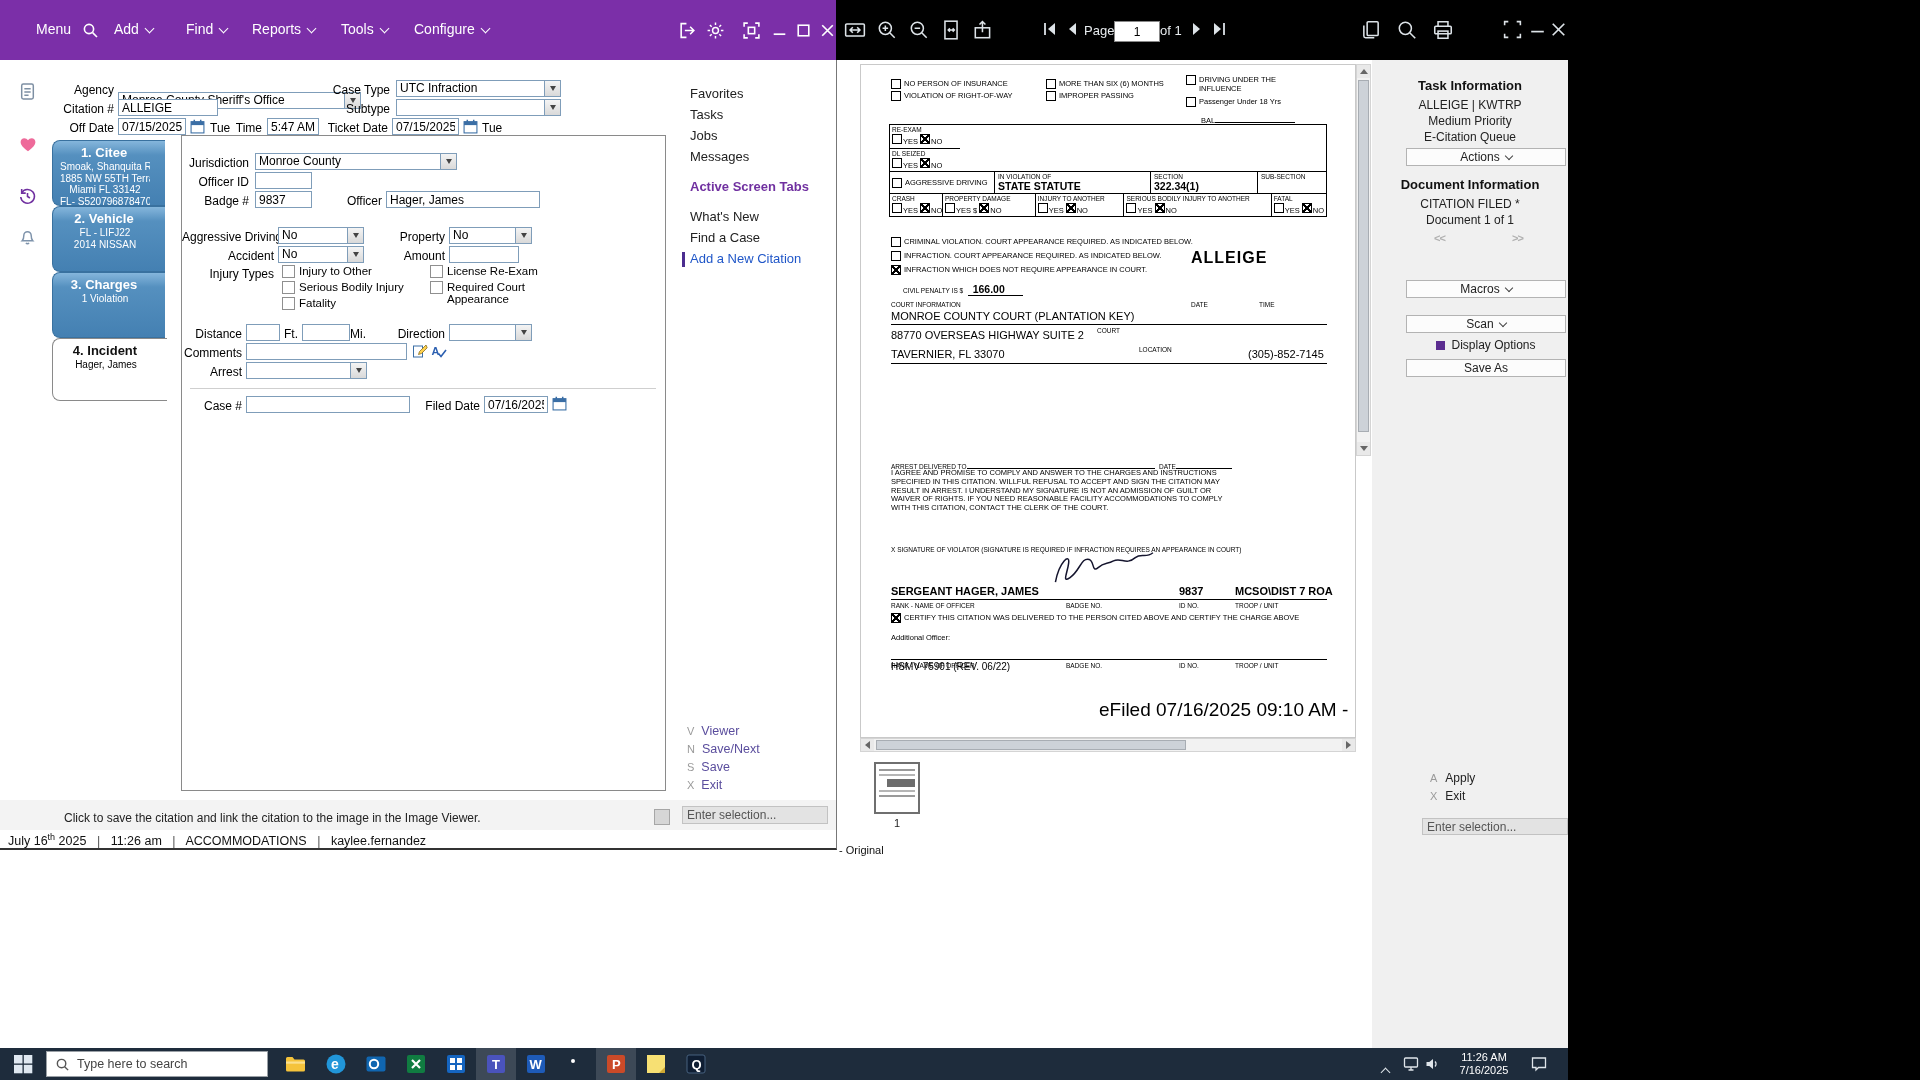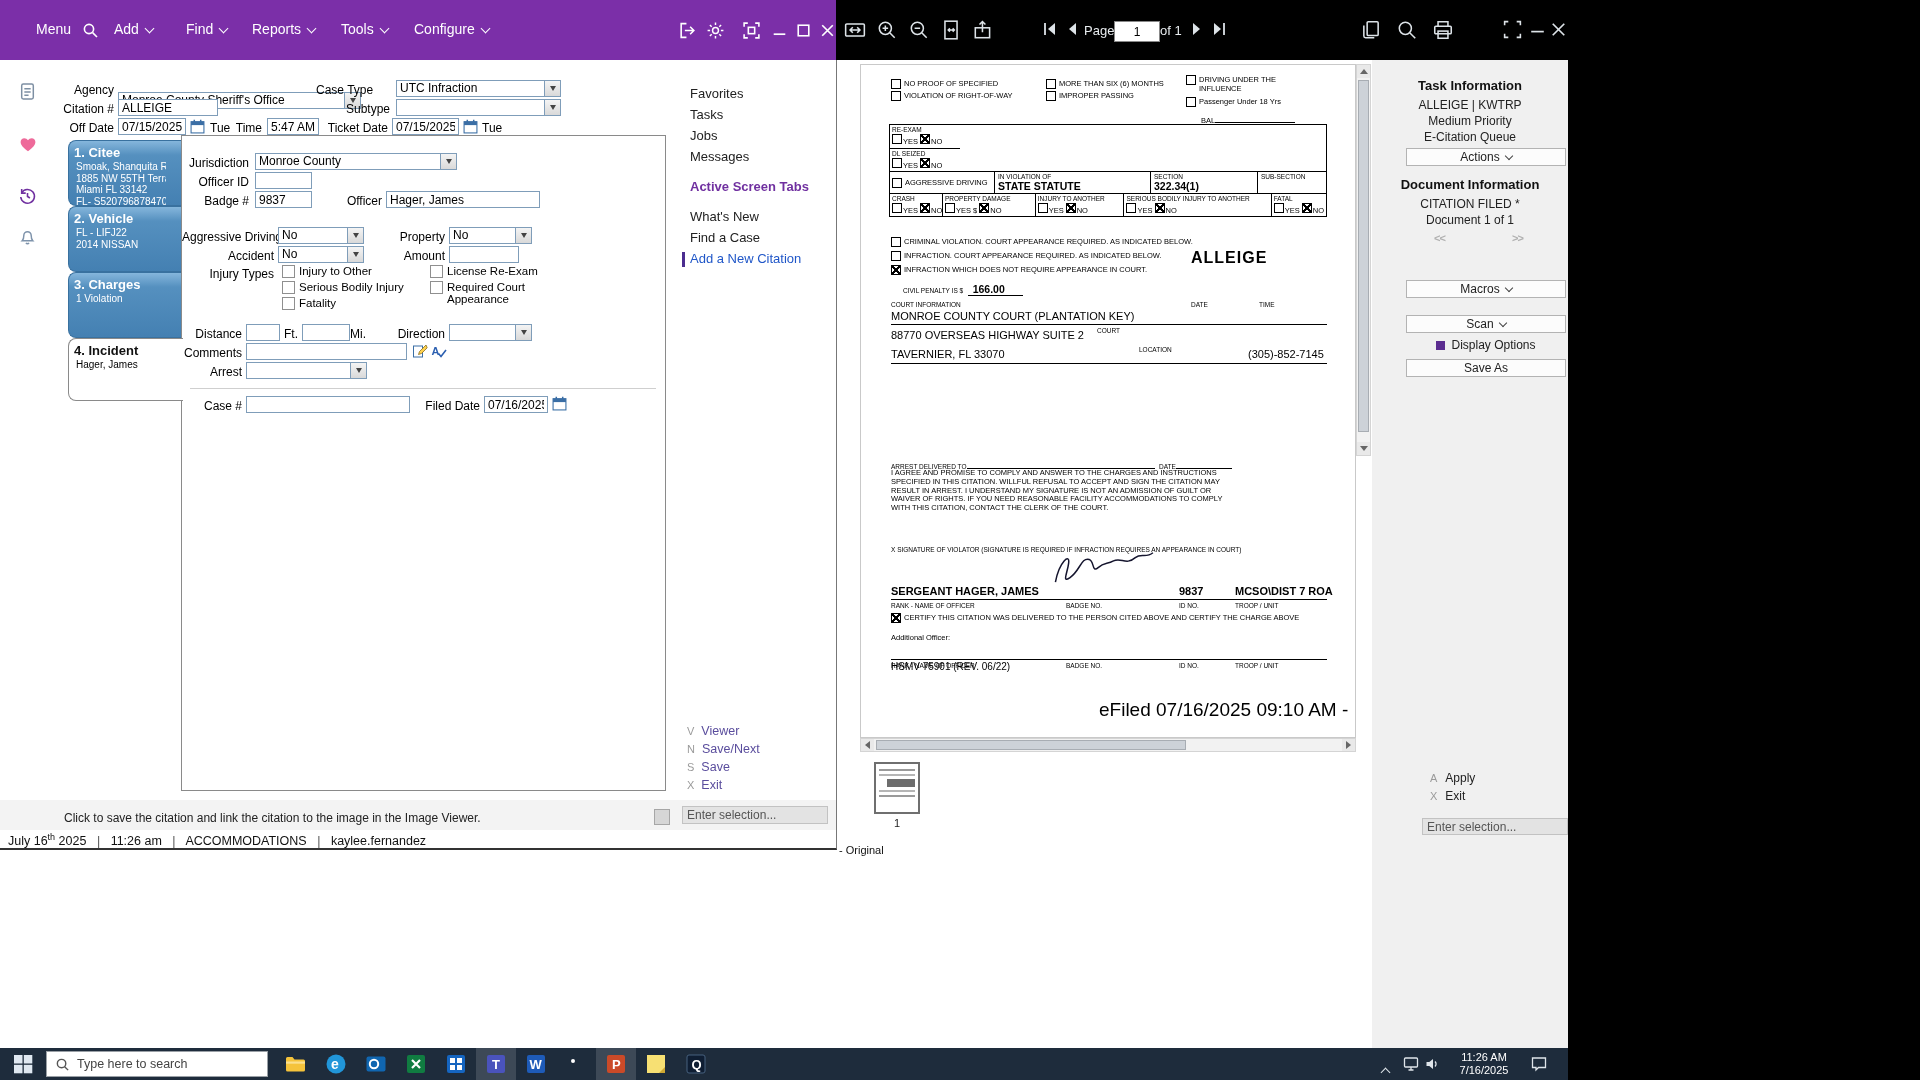--- a/index.html
+++ b/index.html
@@ -17,23 +17,23 @@
   .chev-d{display:inline-block;width:5px;height:5px;border-right:1.5px solid #444;border-bottom:1.5px solid #444;
           transform:rotate(45deg);margin-top:-2px;}
   .lab{font-size:12px;color:#000;white-space:nowrap;}
   .inp{border:1px solid #7f9db9;background:#fff;font-size:12px;padding:0 3px;height:17px;
        box-sizing:border-box;font-family:inherit;color:#000;}
   .dd{display:flex;border:1px solid #7f9db9;background:#fff;height:17px;box-sizing:border-box;font-size:12px;}
   .ddv{flex:1;padding:0 3px;overflow:hidden;white-space:nowrap;line-height:15px;}
   .ddb{width:15px;border-left:1px solid #7f9db9;background:linear-gradient(#f4f4f4,#d9d9d9);
        display:flex;align-items:center;justify-content:center;}
   .ddb::after{content:"";border-left:3.5px solid transparent;border-right:3.5px solid transparent;border-top:5px solid #444;}
-  .tab{position:absolute;left:68px;width:113px;box-sizing:border-box;color:#fff;
+  .tab{position:absolute;left:52px;width:113px;box-sizing:border-box;color:#fff;
        background:linear-gradient(180deg,#85b6dc 0%,#5590bf 22%,#4480b2 100%);
-       border:1px solid #39719f;border-right:none;border-radius:8px 0 0 8px;padding:3px 15px 0 0;cursor:default;}
+       border:1px solid #39719f;border-right:none;border-radius:8px 0 0 8px;padding:3px 15px 0 0;cursor:default;text-align:center;}
   .tab .tt{font-size:13px;font-weight:bold;margin:1px 0 1px 5px;}
   .tab .tl{font-size:10px;line-height:11.5px;margin-left:7px;white-space:nowrap;overflow:hidden;}
   .tab.sel{width:115px;background:#fff;color:#000;border:1px solid #8a8a8a;border-right:none;z-index:3;}
   .tab.sel .tt{color:#111;}
   .fpanel{position:absolute;left:181px;top:135px;width:485px;height:656px;border:1px solid #8a8a8a;
           background:#fff;box-sizing:border-box;z-index:2;}
   .cb{width:11px;height:11px;border:1px solid #8f8f8f;background:#fff;display:inline-block;flex:none;}
   .fcheck{display:flex;gap:4px;align-items:flex-start;font-size:11.5px;color:#000;}
   .sbl{position:absolute;left:690px;font-size:13px;color:#222;cursor:default;white-space:nowrap;}
   .skey{color:#9a9a9a;font-size:11px;}
@@ -163,21 +163,21 @@
           <path d="M14 13H4c1.2-1.2 1.5-3.2 1.5-5a3.5 3.5 0 0 1 7 0c0 1.8.3 3.8 1.5 5z"></path>
           <path d="M7.6 15a1.6 1.6 0 0 0 2.8 0"></path>
         </svg>
     </span>
 
     <div class="lab ab" style="left:40px;top:83px;width:74px;text-align:right">Agency</div>
     <div class="dd ab" style="left:118px;top:92px;width:243px">
         <span class="ddv">Monroe County Sheriff's Office</span>
         <span class="ddb"></span>
       </div>
-    <div class="lab ab" style="left:316px;top:83px;width:74px;">Case Type</div>
+    <div class="lab ab" style="left:316px;top:83px;width:74px;text-align:right">Case Type</div>
     <div class="dd ab" style="left:396px;top:80px;width:165px">
         <span class="ddv">UTC Infraction</span>
         <span class="ddb"></span>
       </div>
 
     <div class="lab ab" style="left:40px;top:102px;width:74px;text-align:right">Citation #</div>
     <input class="inp ab" style="left: 118px; top: 99px; width: 100px;" value="ALLEIGE">
     <div class="lab ab" style="left:316px;top:102px;width:74px;text-align:right">Subtype</div>
     <div class="dd ab" style="left:396px;top:99px;width:165px">
         <span class="ddv"></span>
@@ -454,21 +454,21 @@
           <path d="M4.5 4.5l11 11M15.5 4.5l-11 11"></path>
         </svg>
     </span>
   </div>
 
   <div class="viewer">
     <div class="doc">
 
       <div class="dchk ab" style="left:30px;top:14px">
           <span class="dcb"></span>
-          <span class="d7">NO PROOF OF SPECIFIED</span>
+          <span class="d7">NO PERSON OF INSURANCE</span>
         </div>
       <div class="dchk ab" style="left:30px;top:26px">
           <span class="dcb"></span>
           <span class="d7">VIOLATION OF RIGHT-OF-WAY</span>
         </div>
       <div class="dchk ab" style="left:185px;top:14px">
           <span class="dcb"></span>
           <span class="d7">MORE THAN SIX (6) MONTHS</span>
         </div>
       <div class="dchk ab" style="left:185px;top:26px">

